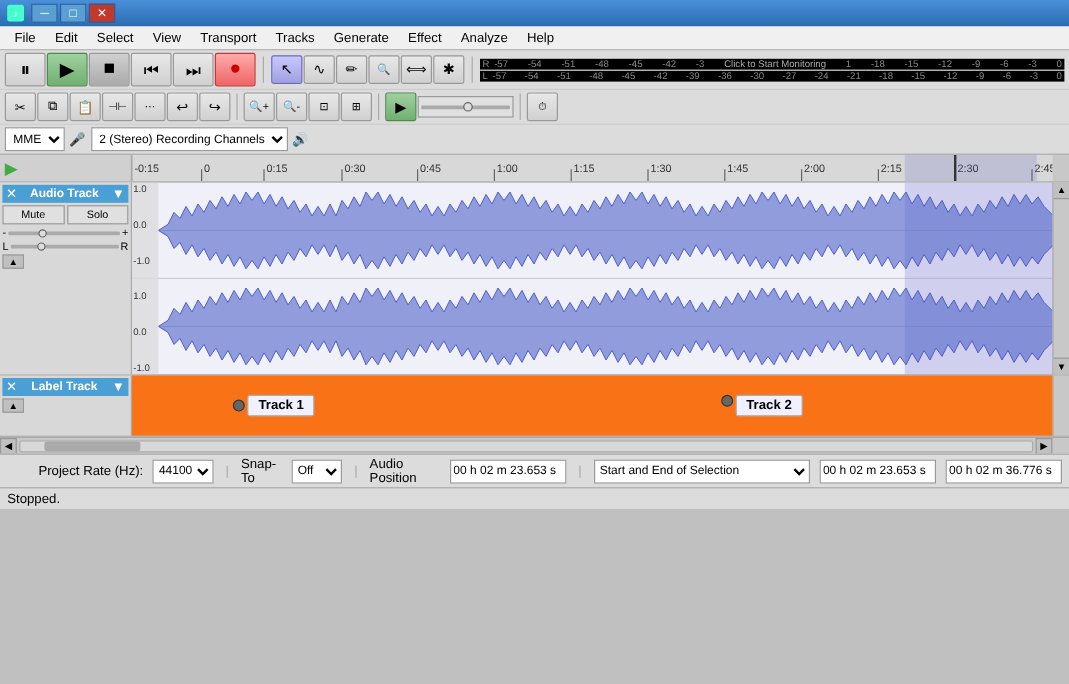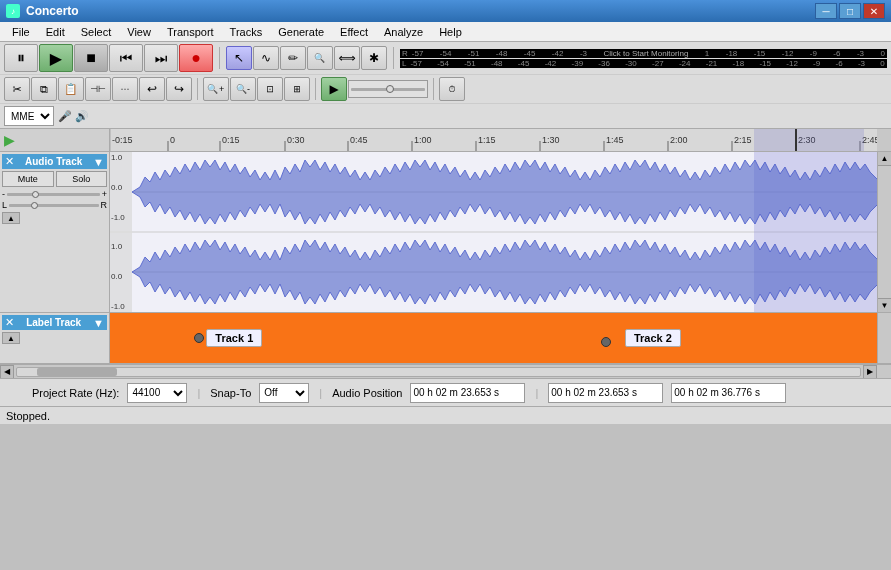--- a/index.html
+++ b/index.html
@@ -42,21 +42,20 @@
     .toolbar-section { display: flex; align-items: center; gap: 1px; }
     .toolbar-divider { width: 1px; height: 22px; background: #aaa; margin: 0 3px; }
 
     .green-triangle { color: #44aa44; font-size: 14px; }
   </style>
 </head>
 <body>
 
 <div class="titlebar">
   <div class="titlebar-icon">♪</div>
-  <span class="titlebar-title">Concerto</span>
   <div class="titlebar-controls">
     <div class="titlebar-btn">─</div>
     <div class="titlebar-btn">□</div>
     <div class="titlebar-btn close">✕</div>
   </div>
 </div>
 
 <div class="menubar">
   <span class="menu-item">File</span>
   <span class="menu-item">Edit</span>
@@ -170,20 +169,23 @@
   <div class="toolbar-section">
     <div class="tb-btn" style="font-size:9px;">⏱</div>
   </div>
 </div>
 
 <div class="device-row">
   <select class="device-select">
     <option>MME</option>
   </select>
   <span>🎤</span>
+  <select class="device-select">
+    <option>2 (Stereo) Recording Channels</option>
+  </select>
   <span>🔊</span>
 </div>
 
 <div style="display:flex;flex-direction:column;flex:1;overflow:hidden;">
 
   <div style="display:flex;background:#d8d8d8;border-bottom:1px solid #aaa;">
 
     <div style="width:110px;min-width:110px;background:#d0d0d0;border-right:1px solid #aaa;display:flex;align-items:center;padding:2px 4px;">
       <span class="green-triangle">▶</span>
     </div>
@@ -377,21 +379,21 @@
       <div style="width:18px;height:12px;background:#c0c0c0;border:1px solid #999;font-size:8px;display:flex;align-items:center;justify-content:center;cursor:pointer;margin-top:2px;">▲</div>
     </div>
 
     <div style="flex:1;background:#f97316;height:50px;position:relative;">
 
       <div style="position:absolute;left:11%;top:50%;transform:translateY(-50%);display:flex;align-items:center;gap:2px;">
         <div style="width:10px;height:10px;border-radius:50%;background:#666;border:1px solid #333;"></div>
         <div style="background:#f0f0ff;border:1px solid #aaa;padding:2px 8px;font-size:11px;font-weight:bold;border-radius:2px;">Track 1</div>
       </div>
 
-      <div style="position:absolute;left:64%;top:50%;transform:translateY(-50%);display:flex;align-items:flex-end;gap:14px;">
+      <div style="position:absolute;left:64%;top:50%;transform:translateY(-50%);display:flex;align-items:flex-start;gap:2px;">
         <div style="width:10px;height:10px;border-radius:50%;background:#666;border:1px solid #333;"></div>
         <div style="background:#f0f0ff;border:1px solid #aaa;padding:2px 8px;font-size:11px;font-weight:bold;border-radius:2px;">Track 2</div>
       </div>
     </div>
     <div style="width:14px;background:#c8c8c8;border-left:1px solid #aaa;"></div>
   </div>
 
   <div style="display:flex;align-items:center;background:#c8c8c8;height:14px;border-top:1px solid #aaa;">
     <div style="width:14px;height:14px;background:#c0c0c0;border:1px solid #999;display:flex;align-items:center;justify-content:center;font-size:8px;cursor:pointer;">◀</div>
     <div style="flex:1;height:10px;background:#d8d8d8;border:1px solid #aaa;margin:0 2px;border-radius:2px;position:relative;">
@@ -410,19 +412,22 @@
   </select>
   <span style="color:#aaa;margin:0 2px;">|</span>
   <span>Snap-To</span>
   <select class="status-select" style="width:50px;">
     <option>Off</option>
   </select>
   <span style="color:#aaa;margin:0 2px;">|</span>
   <span>Audio Position</span>
   <input class="status-input" type="text" value="00 h 02 m 23.653 s" style="width: 115px;">
   <span style="color:#aaa;margin:0 2px;">|</span>
+  <select class="status-dropdown">
+    <option>Start and End of Selection</option>
+  </select>
   <input class="status-input" type="text" value="00 h 02 m 23.653 s" style="width: 115px;">
   <input class="status-input" type="text" value="00 h 02 m 36.776 s" style="width: 115px;">
 </div>
 
 <div class="stopped-bar">
   <span>Stopped.</span>
 </div>
 
 </body></html>

